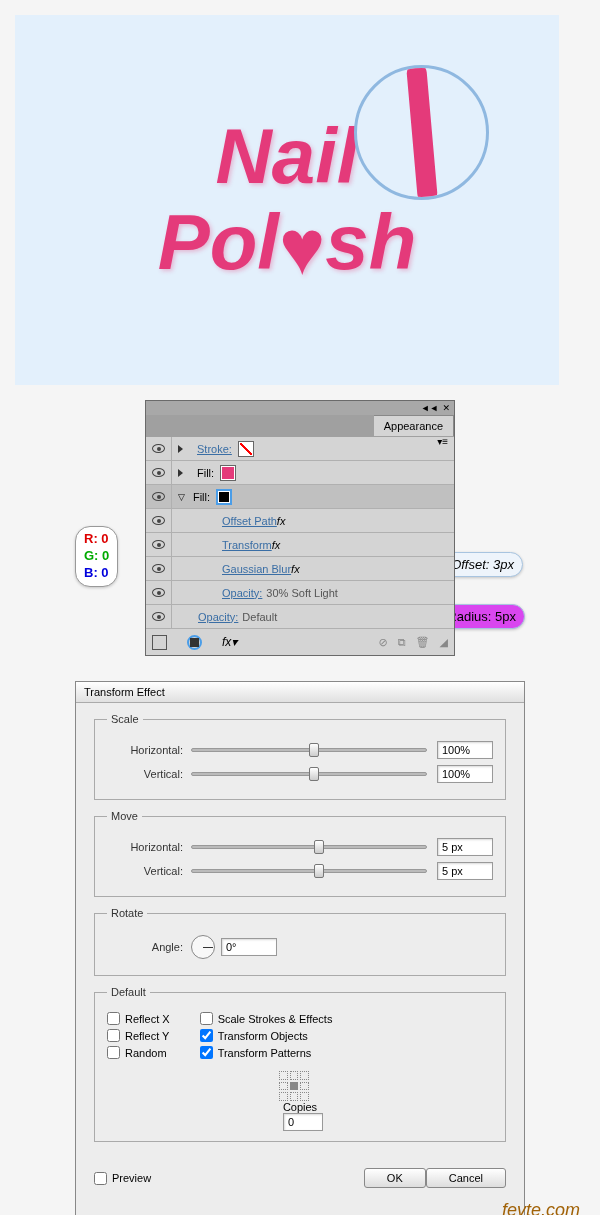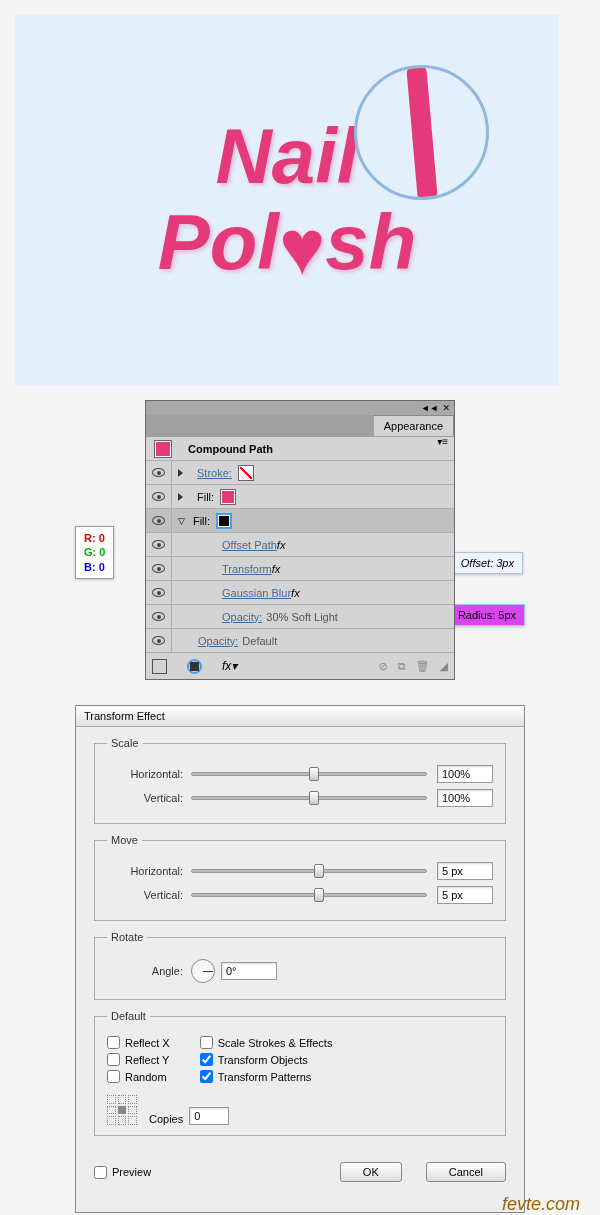--- a/index.html
+++ b/index.html
@@ -53,22 +53,22 @@
 .footer-row { display: flex; align-items: center; height: 26px; padding: 0 6px; justify-content: space-between; }
 .foot-left { display: flex; align-items: center; gap: 20px; }
 .boxicon { width: 15px; height: 15px; border: 1px solid #555; }
 .fillicon { width: 15px; height: 15px; border: 2px solid #4a9de8; border-radius: 50%; display: flex; align-items: center; justify-content: center; }
 .fillicon-in { width: 9px; height: 9px; background: #333; }
 .fx-btn { font-style: italic; font-size: 12px; }
 .foot-right { display: flex; gap: 10px; color: #888; }
 .foot-right span { cursor: pointer; }
 
 .callout {
-  position: absolute; background: #fff; border: 1px solid #999; border-radius: 0;
-  padding: 4px 8px; font-size: 11px; box-shadow: 0 1px 3px rgba(0,0,0,0.2);
+  position: absolute; background: #fff; border: 1px solid #999; border-radius: 15px;
+  padding: 4px 8px; font-size: 13px; box-shadow: 0 1px 3px rgba(0,0,0,0.2);
 }
 .rgb-call { left: -70px; top: 126px; line-height: 1.3; }
 .rgb-call .r { color: #d00; font-weight: bold; }
 .rgb-call .g { color: #0a0; font-weight: bold; }
 .rgb-call .b { color: #00d; font-weight: bold; }
 .offset-call { right: -68px; top: 152px; background:#eef4fb; border-color:#a8c4e0;font-style:italic;}
 .radius-call { right: -70px; top: 204px; background:#d946ef; border-color:#a8c4e0;}
 
 .panel-container { position: relative; width: 310px; margin: 10px auto 0; }
 
@@ -83,25 +83,25 @@
 .field-row { display: flex; align-items: center; margin: 6px 0; }
 .flabel { width: 76px; text-align: right; margin-right: 8px; color: #333;}
 .slider { flex: 1; height: 4px; background: #bbb; border-radius: 2px; position: relative; margin-right: 10px; border:1px solid #999;}
 .thumb { position: absolute; width: 10px; height: 14px; background: linear-gradient(#fff,#ccc); border: 1px solid #777; border-radius: 2px; top: -6px; }
 .txtfield { width: 56px; border: 1px solid #999; box-shadow: inset 1px 1px 2px rgba(0,0,0,0.15); padding: 2px 4px; font-size: 11px; background:#fff;}
 .angle-dial { width: 24px; height: 24px; border: 1px solid #888; border-radius: 50%; background: #f8f8f8; margin-right: 6px; position: relative;}
 .angle-dial::after { content: ''; position: absolute; width: 10px; height: 1px; background: #333; top: 11px; left: 11px; }
 .chk-row { display: flex; align-items: center; margin: 4px 0; }
 .chk-row input { margin-right: 5px; }
 .opt-cols { display: flex; gap: 30px; }
-.copies-row { display: flex; align-items: flex-end; margin-top: 8px; }
+.copies-row { display: flex; align-items: center; margin-top: 8px; flex-direction: column; }
 .anchor-grid { width: 30px; height: 30px; display: grid; grid-template: repeat(3,1fr)/repeat(3,1fr); gap: 2px; margin-right: 12px; }
 .anchor-grid div { border: 1px dotted #888; }
 .anchor-grid div.sel { background: #888; }
-.dlg-buttons { display: flex; align-items: center; padding: 6px 18px 4px; gap: 24px;}
+.dlg-buttons { display: flex; align-items: center; padding: 6px 18px 4px; gap: 0;}
 .dlg-buttons .preview { display: flex; align-items: center; }
 .dlg-buttons .spacer { flex: 1; }
 .btn { background: linear-gradient(#fff,#ddd); border: 1px solid #888; border-radius: 3px; padding: 3px 22px; font-size: 11px; cursor: pointer; }
 
 .watermark { position: absolute; right: 20px; bottom: -2px; font-size: 18px; color: #a16207; font-style: italic;}
 .wrap { position: relative; }
 </style>
 </head>
 <body>
 
@@ -129,24 +129,20 @@
   <div class="panel">
     <div class="panel-top">
       <span>◄◄</span>
       <span>✕</span>
     </div>
     <div class="tab-bar">
       <div class="tab">Appearance</div>
       <span style="margin-left:auto;margin-right:6px;font-size:10px;">▾≡</span>
     </div>
 
-    <div class="row">
-      <div class="swatch-main"></div>
-      <span class="bold label">Compound Path</span>
-    </div>
 
     <div class="row">
       <div class="eye-col">
             <div class="eye"></div>
           </div>
       <div class="tri"></div>
       <span class="link">Stroke:</span>
       <div class="swatch none"></div>
     </div>
 

